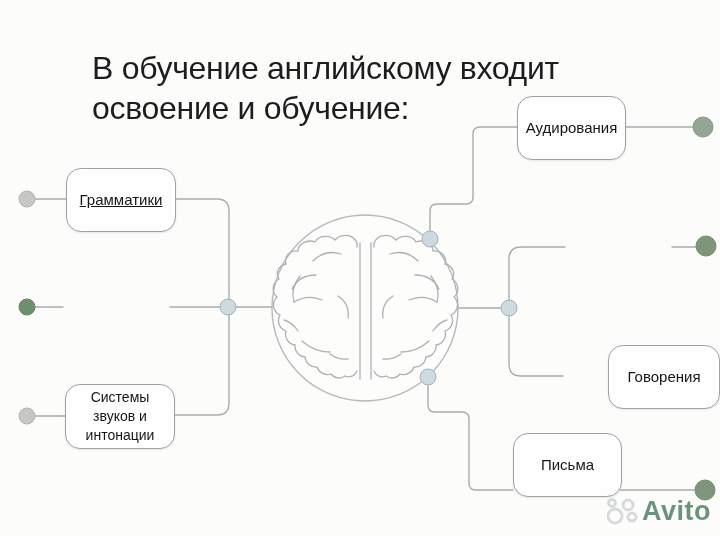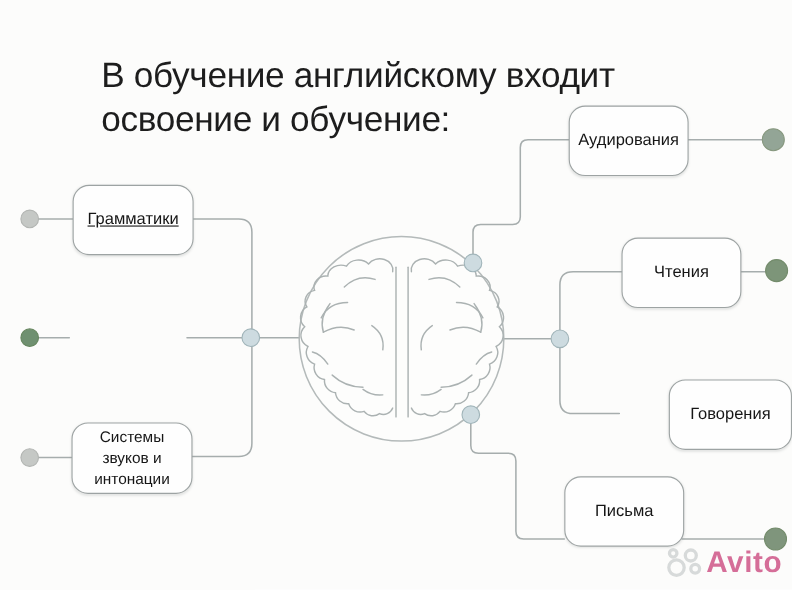--- a/index.html
+++ b/index.html
@@ -13,21 +13,21 @@
   .diagram-svg{position:absolute;left:0;top:0;}
 
   .node{position:absolute;background:#fefefe;border:1.2px solid #9da3a3;border-radius:15px;
         display:flex;align-items:center;justify-content:center;text-align:center;
         font-size:15px;color:#161616;box-shadow:0 1px 2px rgba(120,125,125,0.18);}
   .node .lbl{padding:2px 6px;line-height:1.25;}
   .node.wrap3 .lbl{width:84px;line-height:1.35;font-size:14px;}
 
   .watermark{position:absolute;left:604px;top:496px;display:flex;align-items:center;
              opacity:0.62;}
-  .watermark .wm-text{font-size:27px;font-weight:bold;color:#be185d;letter-spacing:0.5px;
+  .watermark .wm-text{font-size:27px;font-weight:bold;color:#14532d;letter-spacing:0.5px;
                       margin-left:2px;}
 </style>
 </head>
 <body>
 
 <div class="stage">
 
   <div class="title">
     <div class="line">В обучение английскому входит</div>
     <div class="line">освоение и обучение:</div>
@@ -103,23 +103,20 @@
   <div class="node" style="left:66px;top:168px;width:108px;height:62px;text-decoration:underline;">
     <span class="lbl">Грамматики</span>
   </div>
   <div class="node wrap3" style="left:65px;top:384px;width:108px;height:63px;">
     <span class="lbl">Системы звуков и интонации</span>
   </div>
 
   <div class="node" style="left:517px;top:96px;width:107px;height:62px;">
     <span class="lbl">Аудирования</span>
   </div>
-  <div class="node" style="left:565px;top:216px;width:107px;height:62px;">
-    <span class="lbl">Чтения</span>
-  </div>
   <div class="node" style="left:563px;top:345px;width:110px;height:62px;margin-left:45px;">
     <span class="lbl">Говорения</span>
   </div>
   <div class="node" style="left:513px;top:433px;width:107px;height:62px;">
     <span class="lbl">Письма</span>
   </div>
 
   <div class="watermark">
     <svg width="36" height="30" viewBox="0 0 36 30">
       <g fill="none" stroke="#c2c6c6" stroke-width="3">

